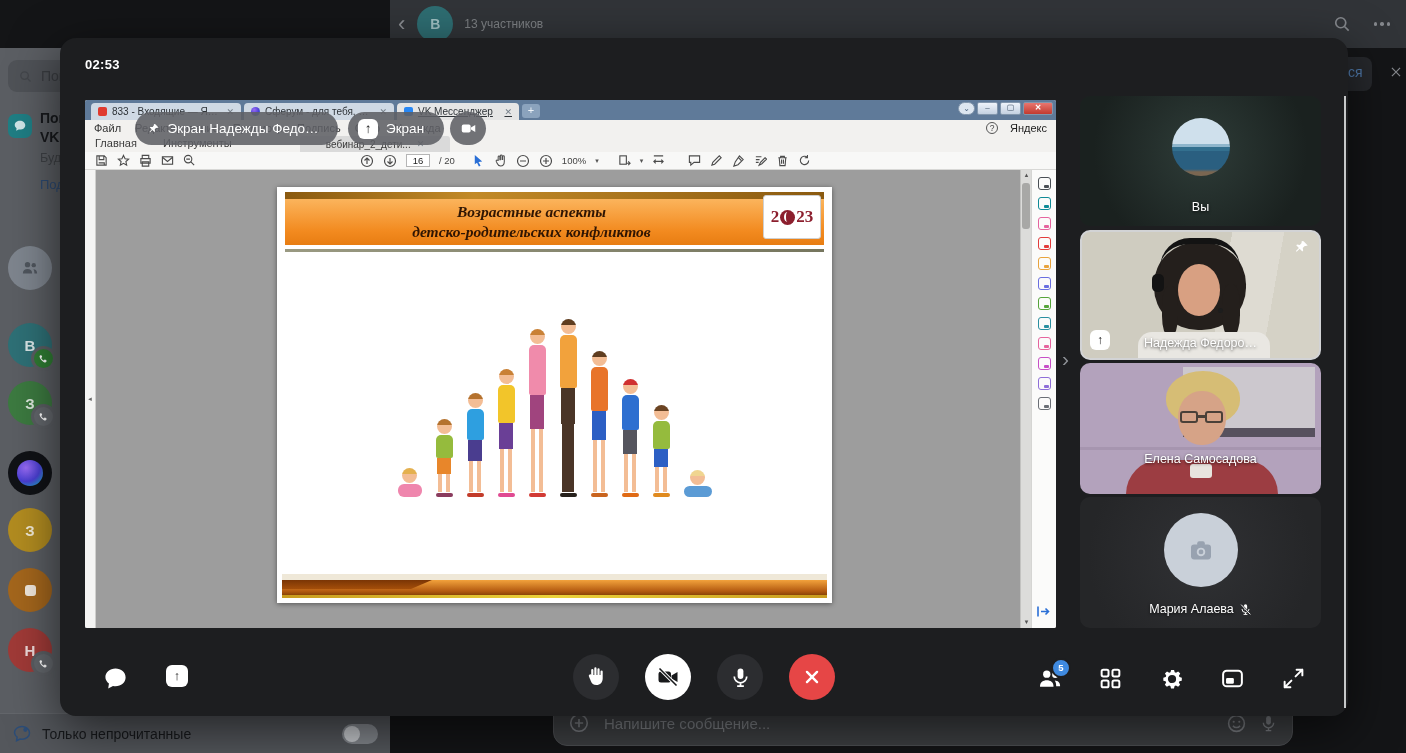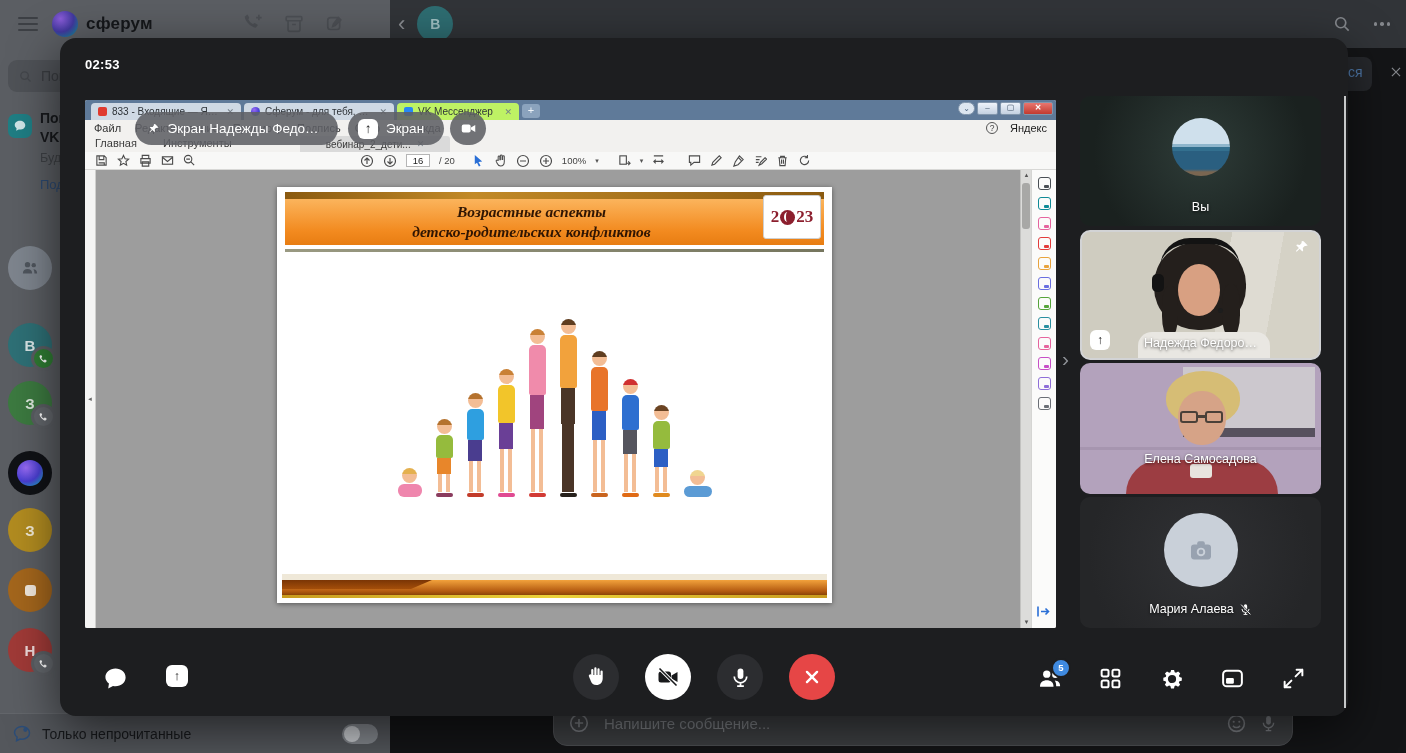--- a/index.html
+++ b/index.html
@@ -49,21 +49,21 @@
   .scrollline{position:absolute;left:1344px;top:96px;width:2px;height:612px;background:#d9dadc;opacity:.9;z-index:30;}
 
   
   .modal{position:absolute;left:60px;top:38px;width:1288px;height:678px;background:#1d1e20;border-radius:16px;box-shadow:0 14px 50px rgba(0,0,0,.6);z-index:20;}
   .timer{position:absolute;left:25px;top:19px;font-size:13px;font-weight:700;color:#fff;letter-spacing:.3px;}
 
   
   .brw{position:absolute;left:25px;top:62px;width:971px;height:528px;background:#f2f1ef;overflow:hidden;border-radius:2px;}
   .tabbar{position:absolute;left:0;top:0;right:0;height:20px;background:linear-gradient(#72painted,#5f7a99);background:#5f7a99;display:flex;align-items:flex-end;padding:0 0 0 6px;}
   .btab{height:17px;background:#cfd9e4;border-radius:4px 4px 0 0;display:flex;align-items:center;gap:5px;padding:0 7px;width:150px;margin-right:3px;font-size:10px;color:#2e3338;white-space:nowrap;overflow:hidden;box-sizing:border-box;flex:none;}
-  .btab.active{background:#bef264;}
+  .btab.active{background:#e5e5e5;text-decoration:underline;}
   .btab .t-title{flex:1;overflow:hidden;text-overflow:ellipsis;}
   .tclose{font-size:9px;color:#76808a;flex:none;}
   .fav{width:9px;height:9px;flex:none;border-radius:2px;}
   .newtab{width:18px;height:14px;border-radius:3px;background:#8ba3bd;color:#eef3f8;font-size:11px;line-height:13px;text-align:center;margin-bottom:2px;flex:none;}
   .winbtns{position:absolute;right:3px;top:2px;display:flex;gap:2px;align-items:center;}
   .vbtn{width:17px;height:13px;border-radius:7px;background:#dde6f0;border:1px solid #8296ac;color:#53化6a;color:#536a84;font-size:8px;line-height:11px;text-align:center;box-sizing:border-box;}
   .wbtn{width:21px;height:13px;background:linear-gradient(#eef3fa,#c4d1e1);border:1px solid #8296ac;border-radius:2px;font-size:8px;line-height:10px;text-align:center;color:#3c4f64;box-sizing:border-box;}
   .wbtn.close{width:30px;background:linear-gradient(#e8766f,#c13a30);color:#fff;font-weight:700;}
   .menubar{position:absolute;left:0;top:20px;right:0;height:16px;background:#f2f1ef;display:flex;align-items:center;gap:14px;padding:0 9px;font-size:11px;color:#333;}
   .mb-right{margin-left:auto;display:flex;align-items:center;gap:12px;}
@@ -154,54 +154,26 @@
   .cico{position:absolute;top:14px;}
   .cbtn{position:absolute;top:2px;width:46px;height:46px;border-radius:50%;background:#2c2d30;display:flex;align-items:center;justify-content:center;}
   .cbtn.white{background:#fff;} .cbtn.red{background:#e64646;}
   .badge5{position:absolute;right:-8px;top:-8px;width:16px;height:16px;border-radius:50%;background:#3f8ae0;border:2px solid #1d1e20;color:#fff;font-size:9.5px;font-weight:600;line-height:16px;text-align:center;box-sizing:content-box;}
 </style>
 </head>
 <body>
 
 <div id="stage">
 
-  <div class="tb-l">
-    <div class="burger">
-        <i></i>
-        <i></i>
-        <i></i>
-      </div>
-    <div class="logo-sphere"></div>
-    <div class="brand">сферум</div>
-    <div class="tbl-icons">
-      <span>
-          <svg width="22" height="22" viewBox="0 0 24 24" fill="none" stroke="#4c4f54" stroke-width="1.8">
-            <path d="M4 4c1 5.5 6.5 11 12 12l2.5-3-3.5-2-2 1c-2-1-4-3-5-5l1-2-2-3.5z" fill="#4c4f54" stroke="none"></path>
-            <path d="M16.5 5h6M19.5 2v6"></path>
-          </svg>
-        </span>
-      <span>
-          <svg width="22" height="22" viewBox="0 0 24 24" fill="none" stroke="#4c4f54" stroke-width="1.8">
-            <rect x="3.5" y="4" width="17" height="4.5" rx="1"></rect>
-            <path d="M5.5 8.5V18a2 2 0 002 2h9a2 2 0 002-2V8.5M10 12.5h4"></path>
-          </svg>
-        </span>
-      <span>
-          <svg width="22" height="22" viewBox="0 0 24 24" fill="none" stroke="#4c4f54" stroke-width="1.8">
-            <rect x="3" y="5" width="13" height="13" rx="3"></rect>
-            <path d="M14.5 3.5l4 4L11.5 14.5 7 16l1.5-4.5z" fill="#4c4f54" stroke="none"></path>
-          </svg>
-        </span>
-    </div>
-  </div>
 
   <div class="tb-r">
     <span class="backchev">‹</span>
     <div class="chat-ava">В</div>
     <div class="chat-titles">
+      <div class="chat-sub">13 участников</div>
     </div>
     <div class="tbr-right">
       <span>
           <svg width="20" height="20" viewBox="0 0 24 24" fill="none" stroke="#84878c" stroke-width="2">
             <circle cx="10.5" cy="10.5" r="6"></circle>
             <path d="M15 15l5 5"></path>
           </svg>
         </span>
       <span class="dots3">
           <i></i>

